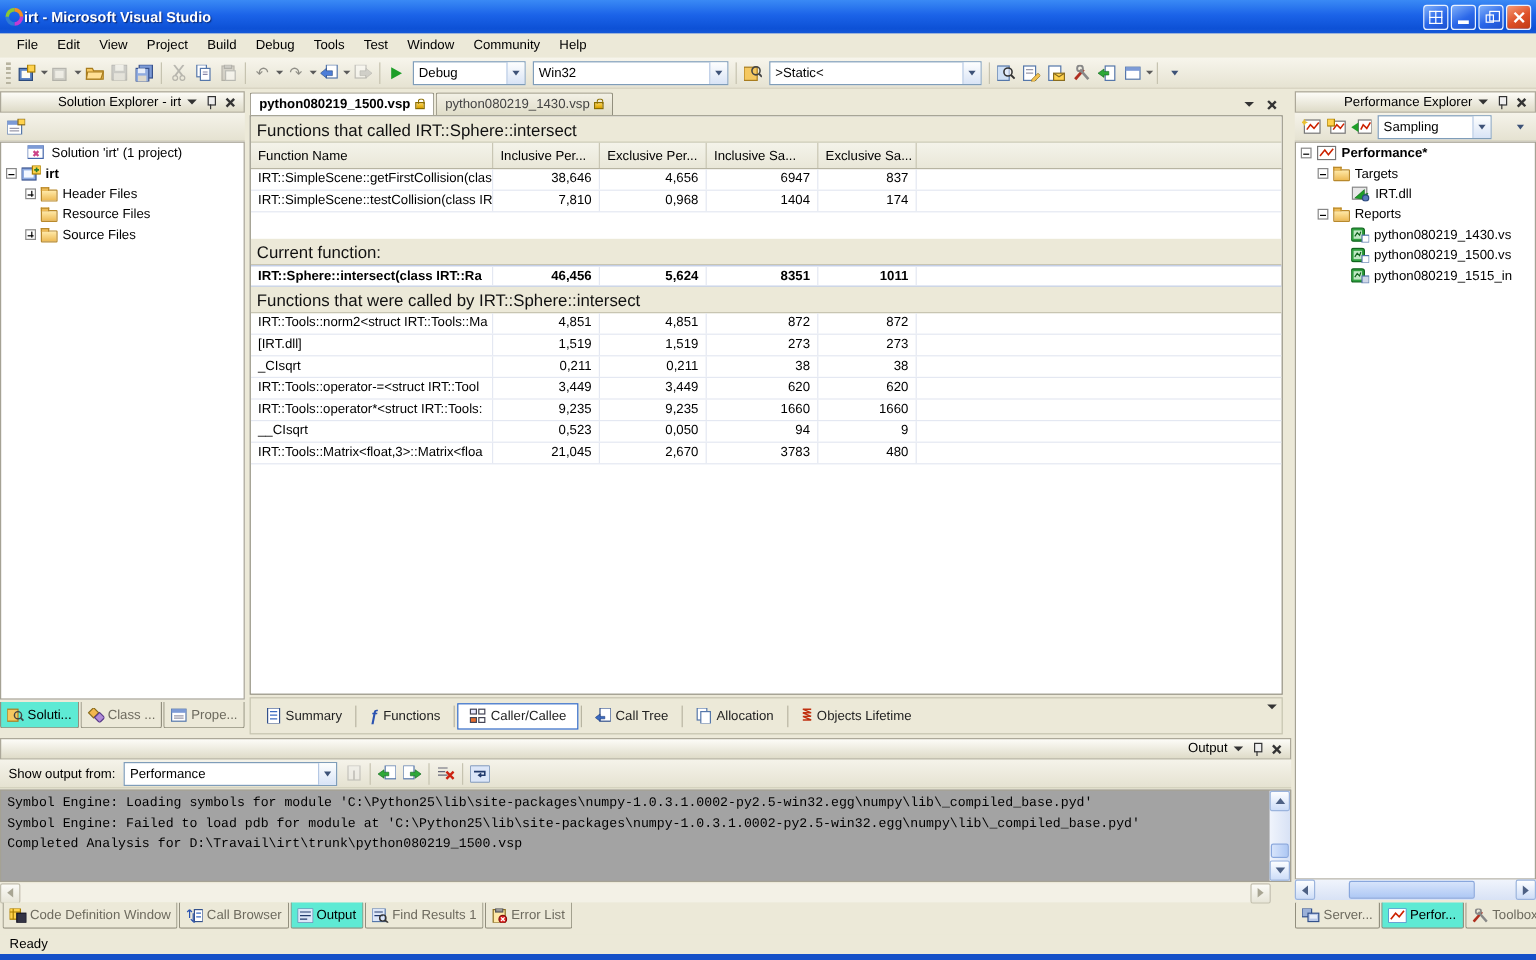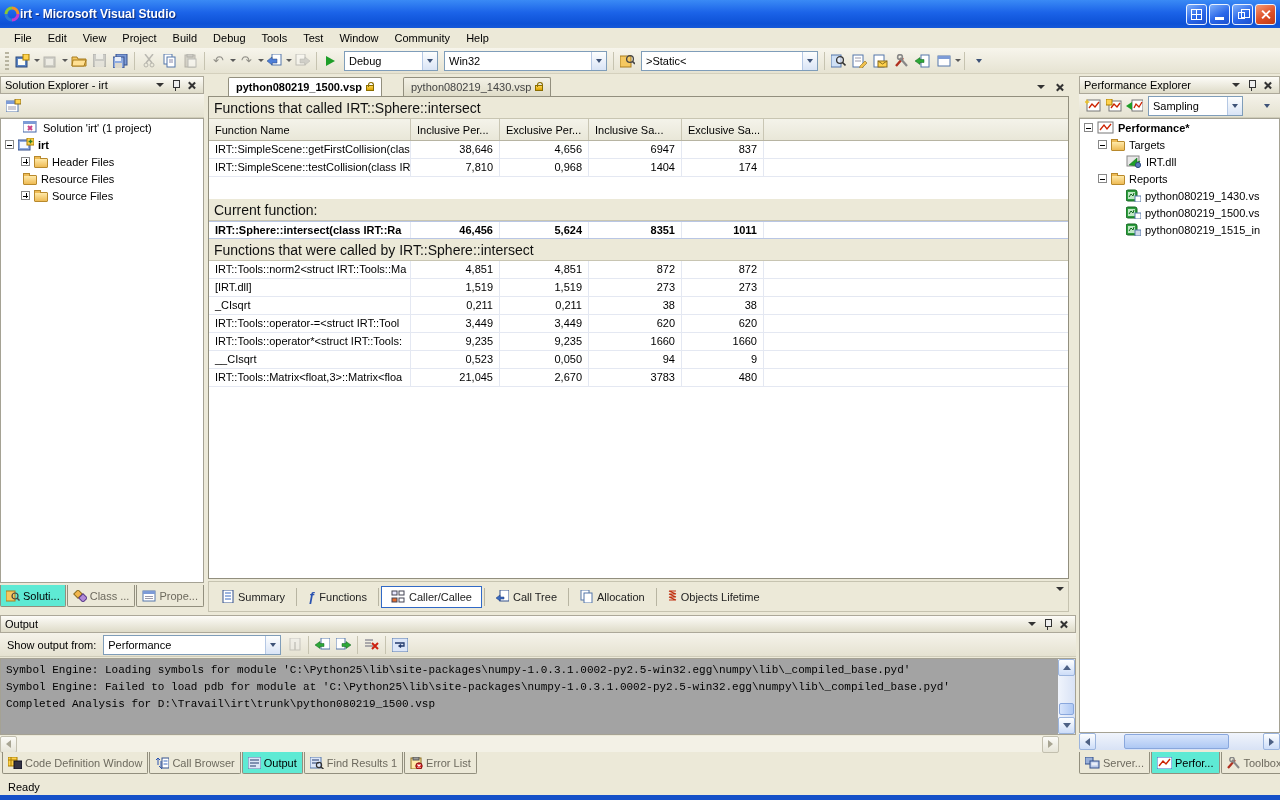--- a/index.html
+++ b/index.html
@@ -47,21 +47,21 @@
   .combo { display:flex; align-items:center; height:20px; background:#fff; border:1px solid #7f9db9; margin:0 3px; }
   .combo .val { flex:1; padding:0 4px; white-space:nowrap; overflow:hidden; }
   .combo .cbtn { width:15px; align-self:stretch; background:linear-gradient(180deg,#fdfefe,#d9e4f6);
     border-left:1px solid #b5c8e4; display:flex; align-items:center; justify-content:center; }
   .tri-d { width:0; height:0; border-left:3px solid transparent; border-right:3px solid transparent; border-top:4px solid #3d5277; }
   .glyph { font-size:13px; line-height:1; }
 
   
   .twin-hdr { height:18px; background:linear-gradient(180deg,#fdfcf8,#dedbc8);
     border:1px solid #aca899; display:flex; align-items:center; padding:0 4px; }
-  .twin-hdr .t { flex:1; white-space:nowrap; overflow:hidden; }
+  .twin-hdr .t { flex:1; white-space:nowrap; overflow:hidden;text-align:right; }
   .hbtn { width:15px; height:14px; display:flex; align-items:center; justify-content:center; margin-left:1px; color:#3c3c3c; }
   .tri-hd { width:0;height:0;border-left:4px solid transparent;border-right:4px solid transparent;border-top:4px solid #333; }
   .pin { position:relative; width:8px; height:12px; }
   .pin:before { content:""; position:absolute; left:1px; top:1px; width:5px; height:6px; border:1px solid #333; background:#eee; }
   .pin:after { content:""; position:absolute; left:3px; top:8px; width:1px; height:4px; background:#333; }
   .xsm { position:relative; width:8px; height:8px; }
   .xsm:before,.xsm:after { content:""; position:absolute; left:3.5px; top:0; width:1.6px; height:9px; background:#333; }
   .xsm:before { transform:rotate(45deg);} .xsm:after{ transform:rotate(-45deg);}
 
   .ptoolbar { height:24px; background:linear-gradient(180deg,#f5f3ea,#e5e2d1);
@@ -82,21 +82,21 @@
   .i-lock { width:8px; height:6px; background:linear-gradient(#ffd34e,#d8a200); border:1px solid #8a6d00;
     position:relative; flex:none; margin:2px 0 0 4px; }
   .i-lock:before { content:""; position:absolute; left:1px; top:-4px; width:4px; height:4px;
     border:1px solid #8a6d00; border-bottom:none; border-radius:3px 3px 0 0; }
 
   
   .docwell { position:absolute; left:208px; top:76px; width:861px; height:536px; }
   .doctabs { height:20px; display:flex; align-items:flex-end; }
   .dtab { height:19px; display:flex; align-items:center; padding:0 7px; border:1px solid #928f7e;
     border-bottom:none; background:linear-gradient(#f3f1e6,#dfdcc8); margin-right:1px; color:#444;
-    border-radius:2px 2px 0 0;margin-left:20px; }
+    border-radius:2px 2px 0 0; }
   .dtab.active { background:#fff; font-weight:bold; color:#000; }
   .doctabs .spacer { flex:1; }
   .doctabs .tbtn { width:16px; height:15px; display:flex; align-items:center; justify-content:center; margin:0 2px 2px 0; }
   .doccontent { position:absolute; left:0; top:20px; width:861px; height:483px; background:#fff;
     border:1px solid #928f7e; overflow:hidden; }
   .sechead { height:22px; background:#ece9d8; border-bottom:1px solid #c8c5b2; font-size:14px;
     display:flex; align-items:center; padding:0 5px; color:#111; }
   .pgrid { display:grid; grid-template-columns:202px 89px 89px 93px 82px 1fr; }
   .phead { height:22px; background:linear-gradient(180deg,#f4f3ea,#e9e7d8); border-bottom:1px solid #b7b4a2; }
   .phead > div { display:flex; align-items:center; padding:0 6px; border-right:1px solid #c9c6b4; overflow:hidden; white-space:nowrap; }
@@ -406,21 +406,21 @@
             <rect x="9" y="0" width="7" height="7" fill="#ffd24d" stroke="#a87d00"></rect>
             <path d="M12.5 1.5 v4 M10.5 3.5 h4" stroke="#2a7c2a" stroke-width="1.4"></path>
           </svg>
         <span class="lbl" style="font-weight:bold">irt</span>
       </div>
       <div class="trow" style="padding-left:20px">
         <span class="exp plus"></span>
         <span class="i-fold"></span>
         <span class="lbl">Header Files</span>
       </div>
-      <div class="trow" style="padding-left:22px">
+      <div class="trow" style="padding-left:33px">
         <span class="i-fold"></span>
         <span class="lbl">Resource Files</span>
       </div>
       <div class="trow" style="padding-left:20px">
         <span class="exp plus"></span>
         <span class="i-fold"></span>
         <span class="lbl">Source Files</span>
       </div>
     </div>
     <div class="paneltabs">

